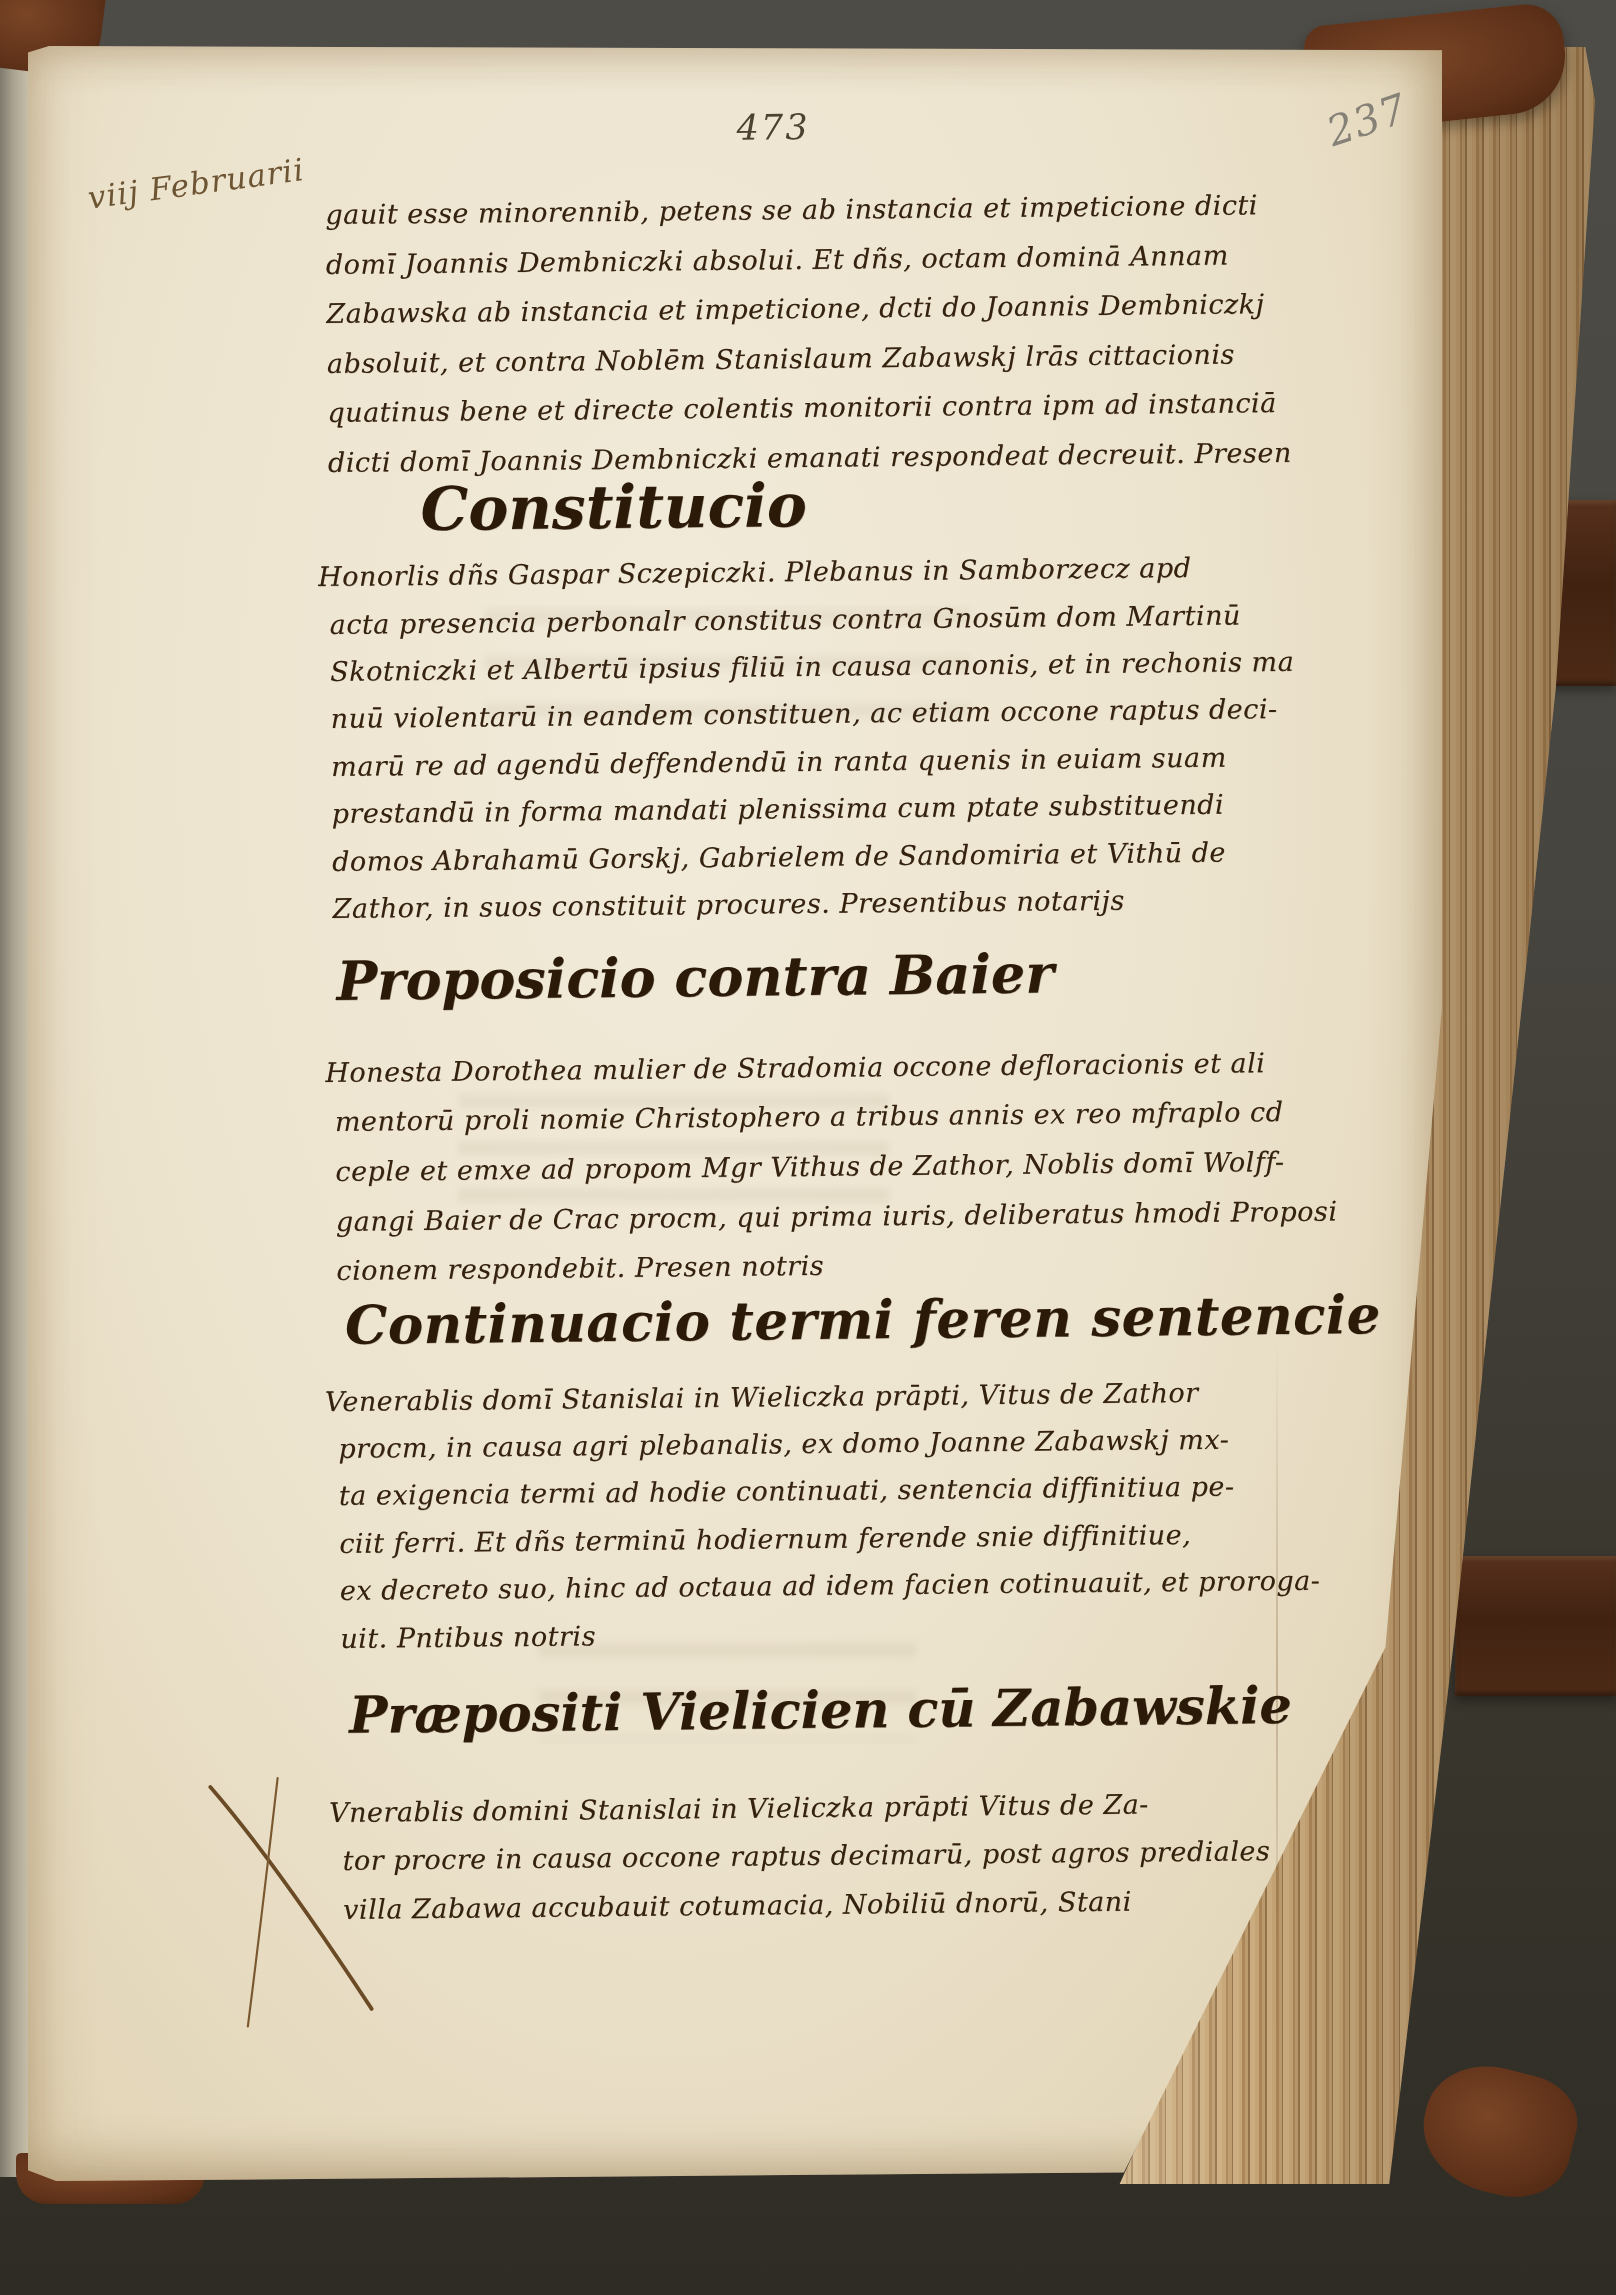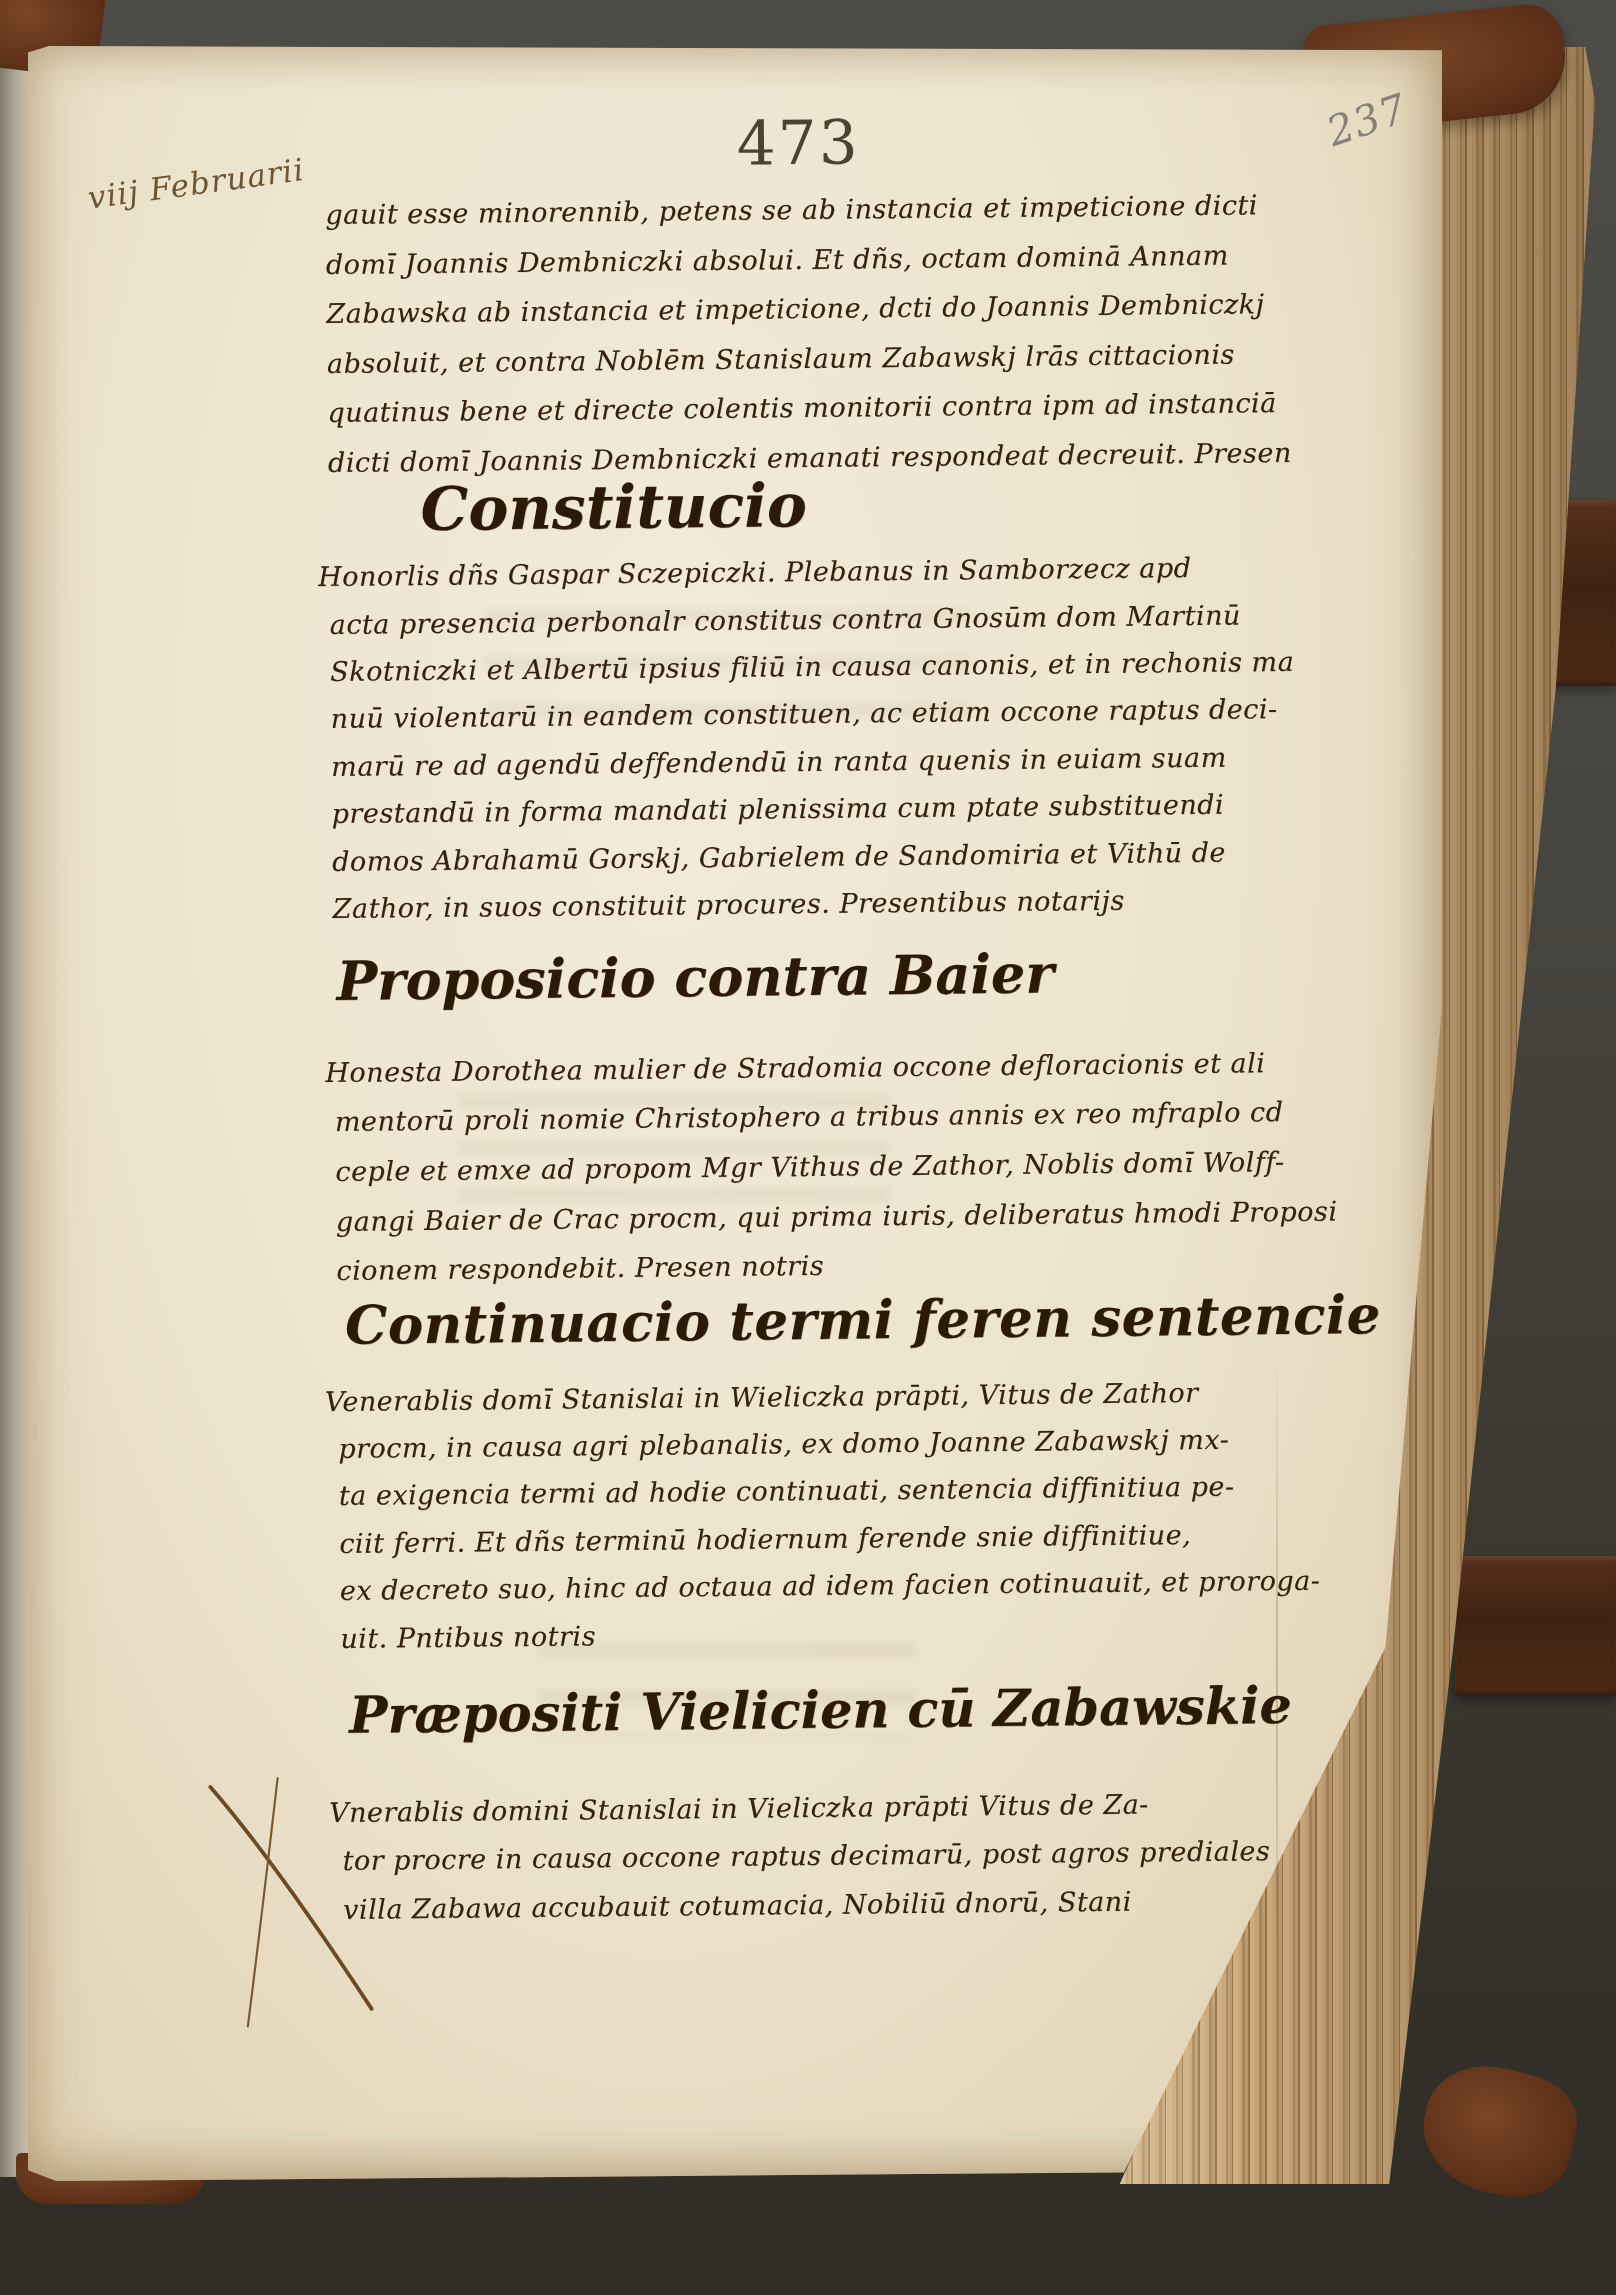--- a/index.html
+++ b/index.html
@@ -47,21 +47,21 @@
     text-shadow:0.3px 0.3px 0 rgba(52,34,15,.35);
   }
   .heading{
     position:absolute;white-space:nowrap;font-style:italic;font-weight:bold;
     color:#2b1a08;text-shadow:0.5px 0.5px 0 rgba(43,26,8,.4);
   }
   .h-constitucio{left:426px;top:470px;font-size:60px;}
   .h-proposicio{left:337px;top:944px;font-size:54px;}
   .h-continuacio{left:342px;top:1289px;font-size:53px;letter-spacing:0.5px;}
   .h-praepositi{left:342px;top:1680px;font-size:51px;}
-  .folio-ink{position:absolute;left:746px;top:107px;font-size:61px;color:#4b4232;letter-spacing:2.2px;}
+  .folio-ink{position:absolute;left:746px;top:107px;font-size:35px;font-style:italic;color:#4b4232;letter-spacing:2.2px;}
   .folio-pencil{position:absolute;left:1336px;top:102px;font-size:41px;font-style:italic;color:#76726b;transform:rotate(-18deg);letter-spacing:1.1px;opacity:.85;}
   .margin-note{position:absolute;left:96px;top:159px;font-size:31px;font-style:italic;color:#6d5433;transform:rotate(-7deg);letter-spacing:1.1px;}
   .xmark{position:absolute;left:162px;top:1751px;}
 </style>
 </head>
 <body>
 
 <div id="scene">
 
   <div class="left-edge"></div>

